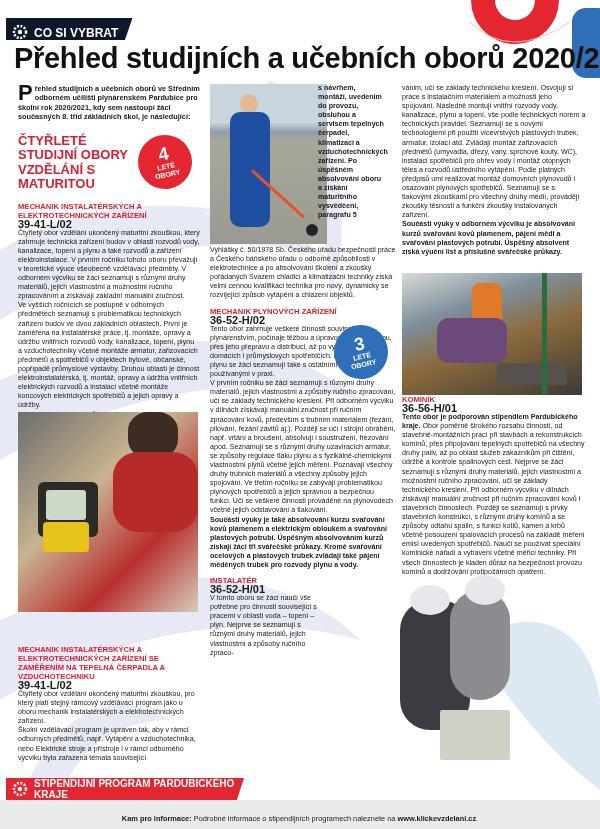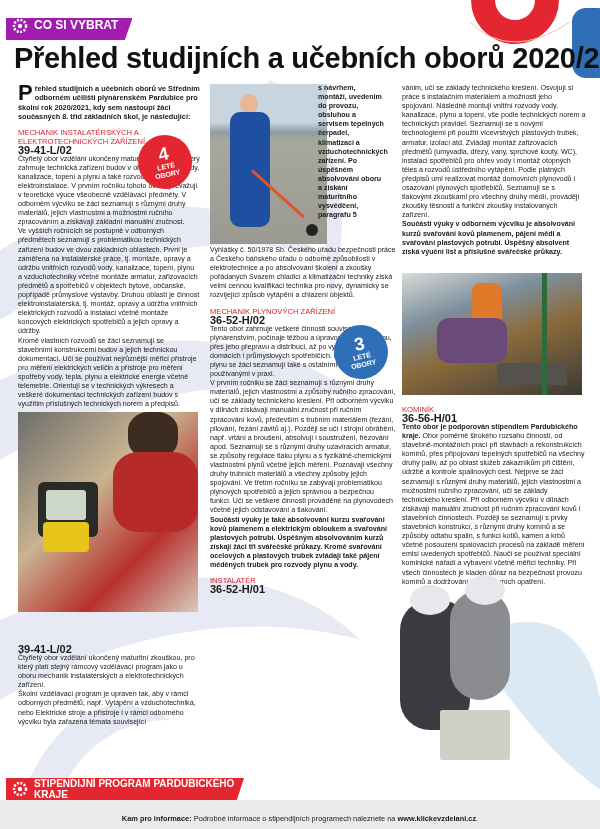--- a/index.html
+++ b/index.html
@@ -1,35 +1,35 @@
 <!DOCTYPE html>
 <html><head>
 <meta charset="utf-8">
 <style>
   html, body { margin:0; padding:0; }
   body { width:600px; height:829px; background:#ffffff; position:relative; overflow:hidden;
          font-family:"Liberation Sans", sans-serif; color:#1a1a1a; }
   .bg-swirl { position:absolute; z-index:0; }
   .gear-top { position:absolute; top:-38px; left:450px; z-index:1; }
   .blue-piece { position:absolute; top:8px; left:572px; width:40px; height:70px; background:#2f6fb7; border-radius:14px; z-index:1; }
-  .section-tag { position:absolute; left:6px; top:18px; height:22px; background:#a21caf; color:#fff; font-weight:bold; font-size:12px;
-                 display:flex; align-items:flex-start; padding:0 14px 0 6px; z-index:2;
+  .section-tag { position:absolute; left:6px; top:18px; height:22px; background:#0f172a; color:#fff; font-weight:bold; font-size:12px;
+                 display:flex; align-items:flex-end; padding:0 14px 0 6px; z-index:2;
                  clip-path: polygon(0 0, 100% 0, 94% 100%, 0 100%); }
   .section-tag .gear { margin-right:6px; }
   h1.title { position:absolute; left:14px; top:42px; margin:0; font-size:29px; font-weight:bold; letter-spacing:-0.3px; color:#111; z-index:2; white-space:nowrap; }
 
   .col { position:absolute; z-index:2; font-size:7.1px; line-height:9.1px; }
   .col p { margin:0; }
   .c1 { left:18px; top:84px; width:182px; }
   .c2 { left:210px; top:84px; width:186px; }
   .c3 { left:402px; top:84px; width:184px; }
   .intro { font-weight:bold; font-size:7.3px; line-height:9.4px; }
   .dropcap { float:left; font-size:22px; line-height:18px; font-weight:bold; margin-right:2px; color:#111; }
   .big-head { color:#d92030; font-weight:bold; font-size:13px; line-height:14.5px; margin:12px 0 10px 0; }
-  .sub-head { color:#d92030; font-weight:normal; font-size:7.6px; line-height:9px; margin-top:6px; }
+  .sub-head { color:#d92030; font-weight:bold; font-size:7.6px; line-height:9px; margin-top:6px; }
   .code { font-weight:bold; font-size:11px; line-height:9px; }
   .bold { font-weight:bold; }
   .badge { position:absolute; width:54px; height:54px; border-radius:50%; color:#fff; font-weight:bold;
            display:flex; flex-direction:column; align-items:center; justify-content:center; transform:rotate(-12deg); z-index:3; }
   .badge .num { font-size:18px; line-height:18px; }
   .badge .lbl { font-size:7px; line-height:8px; }
   .badge-red { left:138px; top:135px; background:#e3262f; }
   .badge-blue { left:334px; top:325px; background:#2f6fb7; }
   .photo { position:absolute; z-index:2; overflow:hidden; }
   .photo-1 { left:210px; top:84px; width:117px; height:160px; background:linear-gradient(#c8d4de 0%, #c8d4de 24%, #8f9ea5 30%, #a7a79b 36%, #9a9a92 100%); }
@@ -70,20 +70,21 @@
     <circle cx="8" cy="8" r="6" fill="none" stroke="#fff" stroke-width="2.5" stroke-dasharray="2 1.5"></circle>
     <circle cx="8" cy="8" r="2.2" fill="#fff"></circle>
   </svg>
   <span>CO SI VYBRAT</span>
 </div>
 
 <h1 class="title">Přehled studijních a učebních oborů 2020/2021</h1>
 
 <div class="col c1">
   <p class="intro"><span class="dropcap">P</span><span>řehled studijních a učebních oborů ve Středním odborném učilišti plynárenském Pardubice pro školní rok 2020/2021, kdy sem nastoupí žáci současných 8. tříd základních škol, je následující:</span></p>
+  <div class="big-head" style="width:120px">ČTYŘLETÉ STUDIJNÍ OBORY VZDĚLÁNÍ S MATURITOU</div>
   <div class="sub-head">MECHANIK INSTALATÉRSKÝCH A ELEKTROTECHNICKÝCH ZAŘÍZENÍ</div>
   <div class="code">39-41-L/02</div>
   <p>Čtyřletý obor vzdělání ukončený maturitní zkouškou, který zahrnuje technická zařízení budov v oblasti rozvodů vody, kanalizace, topení a plynu a také rozvodů a zařízení elektroinstalace. V prvním ročníku tohoto oboru převažují v teoretické výuce všeobecně vzdělávací předměty. V odborném výcviku se žáci seznamují s různými druhy materiálů, jejich vlastnostmi a možnostmi ručního zpracováním a získávají základní manuální zručnost.</p>
   <p>Ve vyšších ročnících se postupně v odborných předmětech seznamují s problematikou technických zařízení budov ve dvou základních oblastech. První je zaměřena na instalatérské práce, tj. montáže, opravy a údržbu vnitřních rozvodů vody, kanalizace, topení, plynu a vzduchotechniky včetně montáže armatur, zařizovacích předmětů a spotřebičů v objektech bytové, občanské, popřípadě průmyslové výstavby. Druhou oblastí je činnost elektroinstalatérská, tj. montáž, opravy a údržba vnitřních elektrických rozvodů a instalací včetně montáže koncových elektrických spotřebičů a jejich opravy a údržby.</p>
   <p>Kromě vlastních rozvodů se žáci seznamují se stavebními konstrukcemi budov a jejich technickou dokumentací. Učí se používat nejrůznější měřicí přístroje pro měření elektrických veličin a přístroje pro měření spotřeby vody, tepla, plynu a elektrické energie včetně telemetrie. Orientují se v technických výkresech a veškeré dokumentaci technických zařízení budov s využitím příslušných technických norem a předpisů.</p>
 </div>
 
 <div class="badge badge-red">
   <span class="num">4</span>
   <span class="lbl">LETÉ</span>
@@ -92,20 +93,21 @@
 
 <div class="photo photo-2">
   <div class="fig" style="left:20px;top:70px;width:60px;height:55px;background:#2a2a26;border-radius:6px;"></div>
   <div class="fig" style="left:28px;top:78px;width:40px;height:30px;background:#cdd8c8;border-radius:3px;"></div>
   <div class="fig" style="left:25px;top:110px;width:46px;height:30px;background:#e6c419;border-radius:4px;"></div>
   <div class="fig" style="left:110px;top:0px;width:50px;height:46px;background:#3c2c22;"></div>
   <div class="fig" style="left:95px;top:40px;width:85px;height:80px;background:#b62a2a;border-radius:30%;"></div>
 </div>
 
 <div class="col c1" style="top:645px">
+  <div class="sub-head" style="margin-top:0">MECHANIK INSTALATÉRSKÝCH A ELEKTROTECHNICKÝCH ZAŘÍZENÍ SE ZAMĚŘENÍM NA TEPELNÁ ČERPADLA A VZDUCHOTECHNIKU</div>
   <div class="code">39-41-L/02</div>
   <p>Čtyřletý obor vzdělání ukončený maturitní zkouškou, pro který platí stejný rámcový vzdělávací program jako u oboru mechanik instalatérských a elektrotechnických zařízení.</p>
   <p>Školní vzdělávací program je upraven tak, aby v rámci odborných předmětů, např. Vytápění a vzduchotechnika, nebo Elektrické stroje a přístroje i v rámci odborného výcviku byla zařazena témata související</p>
 </div>
 
 <div class="photo photo-1">
   <div class="fig" style="left:30px;top:10px;width:18px;height:20px;background:#e5b794;border-radius:50%;"></div>
   <div class="fig" style="left:20px;top:28px;width:40px;height:115px;background:#1f4fa0;border-radius:10px;"></div>
   <div style="position:absolute;left:42px;top:85px;width:70px;height:3px;background:#e2542a;transform:rotate(42deg);transform-origin:left center;"></div>
   <div class="fig" style="left:96px;top:140px;width:12px;height:12px;background:#222;border-radius:50%;"></div>
@@ -115,41 +117,42 @@
 </div>
 <div class="col c2" style="top:246px">
   <p>Vyhlášky č. 50/1978 Sb. Českého úřadu bezpečnosti práce a Českého báňského úřadu o odborné způsobilosti v elektrotechnice a po absolvování školení a zkoušky pořádaných Svazem chladicí a klimatizační techniky získá velmi cennou kvalifikaci technika pro nový, dynamicky se rozvíjející způsob vytápění a chlazení objektů.</p>
   <div class="sub-head">MECHANIK PLYNOVÝCH ZAŘÍZENÍ</div>
   <div class="code">36-52-H/02</div>
   <p>Tento obor zahrnuje veškeré činnosti související s plynárenstvím, počínaje těžbou a úpravou zemního plynu, přes jeho přepravu a distribuci, až po využití plynu v domácích i průmyslových spotřebičích. Kromě zemního plynu se žáci seznamují také s ostatními topnými plyny používanými v praxi.</p>
   <p>V prvním ročníku se žáci seznamují s různými druhy materiálů, jejich vlastnostmi a způsoby ručního zpracování, učí se základy technického kreslení. Při odborném výcviku v dílnách získávají manuální zručnost při ručním zpracování kovů, především s trubním materiálem (řezání, pilování, řezání závitů aj.). Později se učí i strojní obrábění, např. vrtání a broušení, absolvují i soustružení, frézování apod. Seznamují se s různými druhy uzavíracích armatur, se způsoby regulace tlaku plynu a s fyzikálně-chemickými vlastnostmi plynů včetně jejich měření. Poznávají všechny druhy trubních materiálů a všechny způsoby jejich spojování. Ve třetím ročníku se zabývají problematikou plynových spotřebičů a jejich správnou a bezpečnou funkcí. Učí se veškeré činnosti prováděné na plynovodech včetně jejich odstavování a tlakování.</p>
   <p class="bold">Součástí výuky je také absolvování kurzu svařování kovů plamenem a elektrickým obloukem a svařování plastových potrubí. Úspěšným absolvováním kurzů získají žáci tři svářečské průkazy. Kromě svařování ocelových a plastových trubek zvládají také pájení měděných trubek pro rozvody plynu a vody.</p>
   <div class="sub-head">INSTALATÉR</div>
   <div class="code">36-52-H/01</div>
+  <p style="width:110px">V tomto oboru se žáci naučí vše potřebné pro činnosti související s pracemi v oblasti voda – topení – plyn. Nejprve se seznamují s různými druhy materiálů, jejich vlastnostmi a způsoby ručního zpraco-</p>
 </div>
 
 <div class="badge badge-blue">
   <span class="num">3</span>
   <span class="lbl">LETÉ</span>
   <span class="lbl">OBORY</span>
 </div>
 
 <div class="col c3">
   <p>vánim, učí se základy technického kreslení. Osvojují si práce s instalačním materiálem a možnosti jeho spojování. Následně montují vnitřní rozvody vody, kanalizace, plynu a topení, vše podle technických norem a technických pravidel. Seznamují se s novými technologiemi při použití vícevrstvých plastových trubek, armatur, izolací atd. Zvládají montáž zařizovacích předmětů (umyvadla, dřezy, vany, sprchové kouty, WC), instalaci spotřebičů pro ohřev vody i montáž otopných těles a rozvodů ústředního vytápění. Podle platných předpisů umí realizovat montáž domovních plynovodů i osazování plynových spotřebičů. Seznamují se s tlakovými zkouškami pro všechny druhy médií, provádějí zkoušky těsnosti a funkční zkoušky instalovaných zařízení.</p>
   <p class="bold">Součástí výuky v odborném výcviku je absolvování kurzů svařování kovů plamenem, pájení mědi a svařování plastových potrubí. Úspěšný absolvent získá výuční list a příslušné svářečské průkazy.</p>
 </div>
 
 <div class="photo photo-3">
   <div class="fig" style="left:70px;top:10px;width:30px;height:45px;background:#e07a2a;border-radius:8px;"></div>
   <div class="fig" style="left:35px;top:45px;width:70px;height:45px;background:#6b4a7a;border-radius:12px;"></div>
   <div class="fig" style="left:95px;top:90px;width:70px;height:22px;background:#55524d;border-radius:3px;"></div>
   <div style="position:absolute;left:140px;top:0;width:5px;height:122px;background:#2e6a3a;"></div>
 </div>
 
-<div class="col c3" style="top:405px">
+<div class="col c3" style="top:395px">
   <div class="sub-head" style="margin-top:0">KOMINÍK</div>
   <div class="code">36-56-H/01</div>
   <p><span class="bold">Tento obor je podporován stipendiem Pardubického kraje.</span> <span>Obor poměrně širokého rozsahu činností, od stavebně-montážních prací při stavbách a rekonstrukcích komínů, přes připojování tepelných spotřebičů na všechny druhy paliv, až po oblast služeb zákazníkům při čištění, údržbě a kontrole spalinových cest. Nejprve se žáci seznamují s různými druhy materiálů, jejich vlastnostmi a možnostmi ručního zpracování, učí se základy technického kreslení. Při odborném výcviku v dílnách získávají manuální zručnost při ručním zpracování kovů i stavebních činnostech. Později se seznamují s prvky stavebních konstrukcí, s různými druhy komínů a se způsoby odtahu spalin, s funkcí kotlů, kamen a krbů včetně posouzení spalovacích procesů na základě měření emisí uvedených spotřebičů. Naučí se používat speciální kominické nářadí a vybavení včetně měřicí techniky. Při všech činnostech je kladen důraz na bezpečnost provozu komínů a dodržování protipožárních opatření.</span></p>
 </div>
 
 <div class="photo photo-4">
   <div class="fig" style="left:20px;top:40px;width:70px;height:130px;background:#3a3c42;border-radius:30px;"></div>
   <div class="fig" style="left:30px;top:25px;width:40px;height:30px;background:#e8e8ec;border-radius:50%;"></div>
   <div class="fig" style="left:70px;top:30px;width:60px;height:110px;background:#8a8c90;border-radius:30px;"></div>
   <div class="fig" style="left:85px;top:15px;width:40px;height:30px;background:#e8e8ec;border-radius:50%;"></div>

